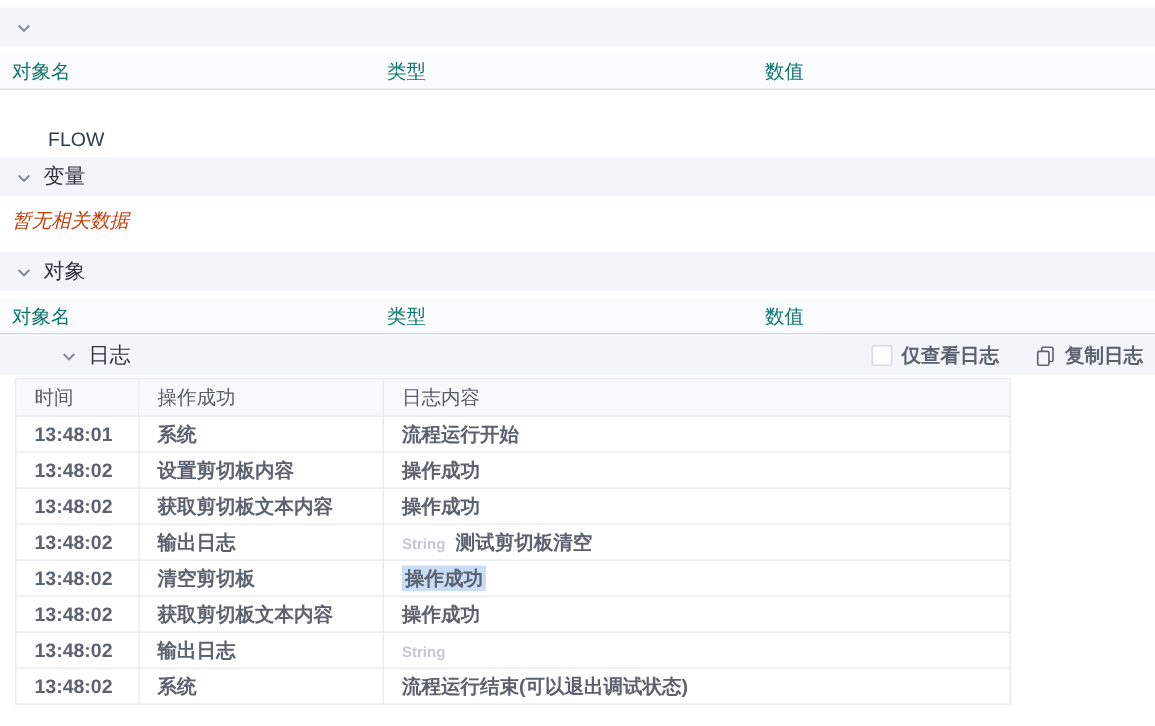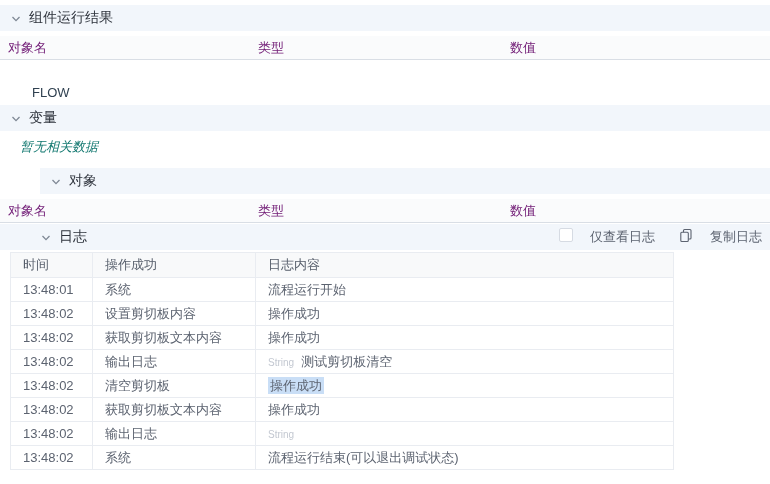--- a/index.html
+++ b/index.html
@@ -18,68 +18,67 @@
   .band .chev { display: inline-flex; margin-right: 7px; margin-top: 1px; }
   .band .band-title { font-size: 14px; color: #2e333c; }
   .band .band-right { margin-left: auto; display: flex; align-items: center; gap: 24px; }
 
   
   .data-head {
     display: grid; grid-template-columns: 250px 252px 1fr;
     background: #fafbfc; border-bottom: 1px solid #d9dee5;
     height: 24px; align-items: center; margin-top: 5px;
   }
-  .data-head > div { padding-left: 8px; font-size: 13px; color: #701a75; }
+  .data-head > div { padding-left: 8px; font-size: 13px; color: #0f766e; }
   .data-row { height: 24px; display: flex; align-items: center; }
   .data-row .obj-name { padding-left: 32px; color: #2f4050; margin-top: 40px; }
 
-  .empty-text { font-style: italic; color: #0f766e; padding: 7px 0 0 8px; height: 25px; margin-left: 12px; }
+  .empty-text { font-style: italic; color: #c2410c; padding: 7px 0 0 8px; height: 25px; }
 
   .mt21 { margin-top: 21px; }
-  .mt12 { margin-top: 12px; margin-left: 40px; }
+  .mt12 { margin-top: 12px; }
   .mt11 { margin-top: 1px; padding-left: 40px; }
   .mt5  { margin-top: 5px; }
 
   
-  .check-group, .copy-group { display: flex; align-items: flex-start; gap: 17px; cursor: pointer; }
+  .check-group, .copy-group { display: flex; align-items: center; gap: 6px; cursor: pointer; font-weight: bold; }
   .checkbox {
     width: 14px; height: 14px; background: #fff;
     border: 1px solid #d6dbe3; border-radius: 2px; display: inline-block;
   }
   .ctrl-label { font-size: 13px; color: #5c6370; }
 
   
   .log-table {
     width: 664px; margin: 2px 8px 0 10px;
     border-collapse: collapse; table-layout: fixed;
   }
   .log-table th, .log-table td {
     border: 1px solid #e9ecf1; text-align: left;
     padding: 0 12px; font-size: 13px; font-weight: normal;
     color: #5c6370; overflow: hidden; white-space: nowrap;
   }
   .log-table th { height: 25px; background: #f8f9fa; color: #555d6a; }
-  .log-table td { height: 24px; }
+  .log-table td { height: 24px; font-weight: bold; }
   .col-time { width: 82px; }
   .col-comp { width: 163px; }
   .tag {
     font-size: 10px; color: #c3c8d1; margin-right: 7px;
   }
   .hl { background: #c9def6; padding: 1px 2px; }
 </style>
 </head>
 <body>
 
 <div class="band mt5">
   <span class="chev">
     <svg width="12" height="12" viewBox="0 0 12 12">
         <polyline points="2.5,4 6,7.6 9.5,4" fill="none" stroke="#7e8794" stroke-width="1.3"></polyline>
       </svg>
   </span>
-  <span class="band-title">组件运行结果</span>
 </div>
 <div class="data-head">
   <div>对象名</div>
   <div>类型</div>
   <div>数值</div>
 </div>
 <div class="data-row">
   <span class="obj-name">FLOW</span>
 </div>
 

